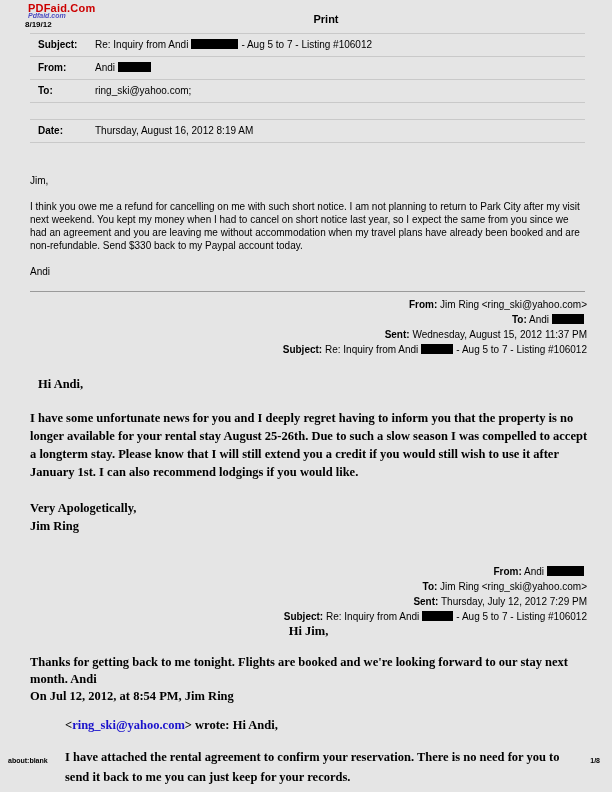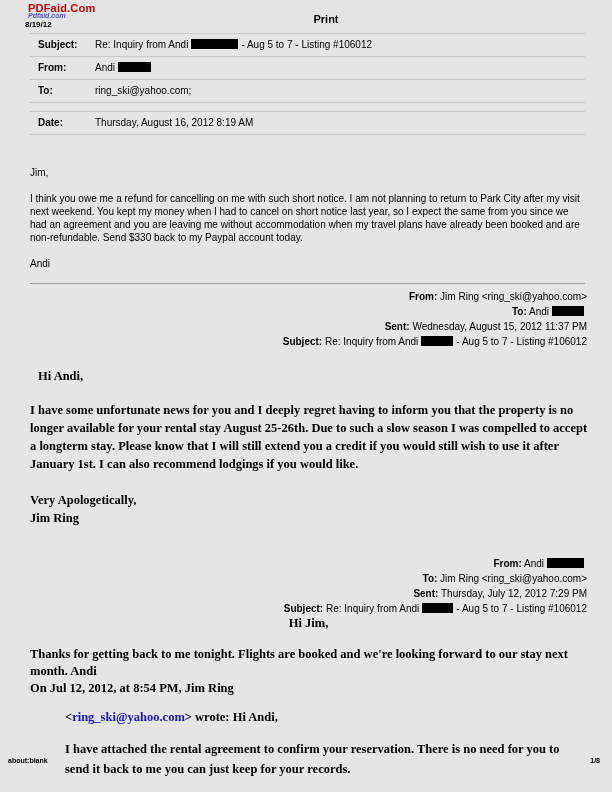--- a/index.html
+++ b/index.html
@@ -18,21 +18,21 @@
   .date-text {position:relative; z-index:2; font-size:8px; font-weight:bold; color:#000;}
   .overlay-blue {
     position:absolute; left:3px; top:-1px; z-index:1;
     color:#3333bb; font-size:7px; font-style:italic; font-weight:bold;
     opacity:0.85; white-space:nowrap;
   }
   .print {position:absolute; left:0; right:0; top:13px; text-align:center; font-weight:bold; font-size:11px;padding-left:40px;}
   
   .htable {margin:0 27px 0 30px;}
   .hrow {display:flex; align-items:flex-start; padding:5px 0 6px 8px; border-top:1px solid #c9c9c9;}
-  .hrow.last {border-bottom:1px solid #c9c9c9;}
+  .hrow.last {border-bottom:1px solid #c9c9c9;margin-top:8px;}
   .hgap {height:8px; border-top:1px solid #c9c9c9;}
   .hlabel {width:57px; flex:0 0 57px; font-weight:bold; font-size:10px;}
   .hvalue {font-size:10px;}
   
   .redact {display:inline-block; background:#000; height:10px; vertical-align:-1px; margin:0 3px;}
   .rw47{width:47px;} .rw37{width:37px;} .rw33{width:33px;} .rw32{width:32px;} .rw31{width:31px;}
   
   .msg1 {margin:31px 25px 0 30px; font-size:10px; line-height:13px;}
   .msg1 .para {margin-top:13px; width:557px;}
   .msg1 .signoff {margin-top:13px;}

